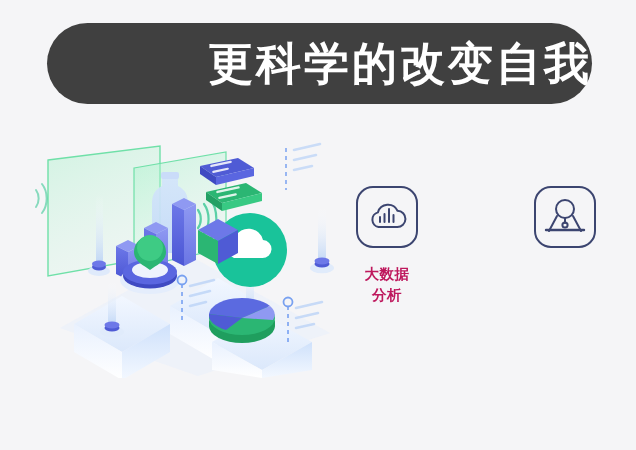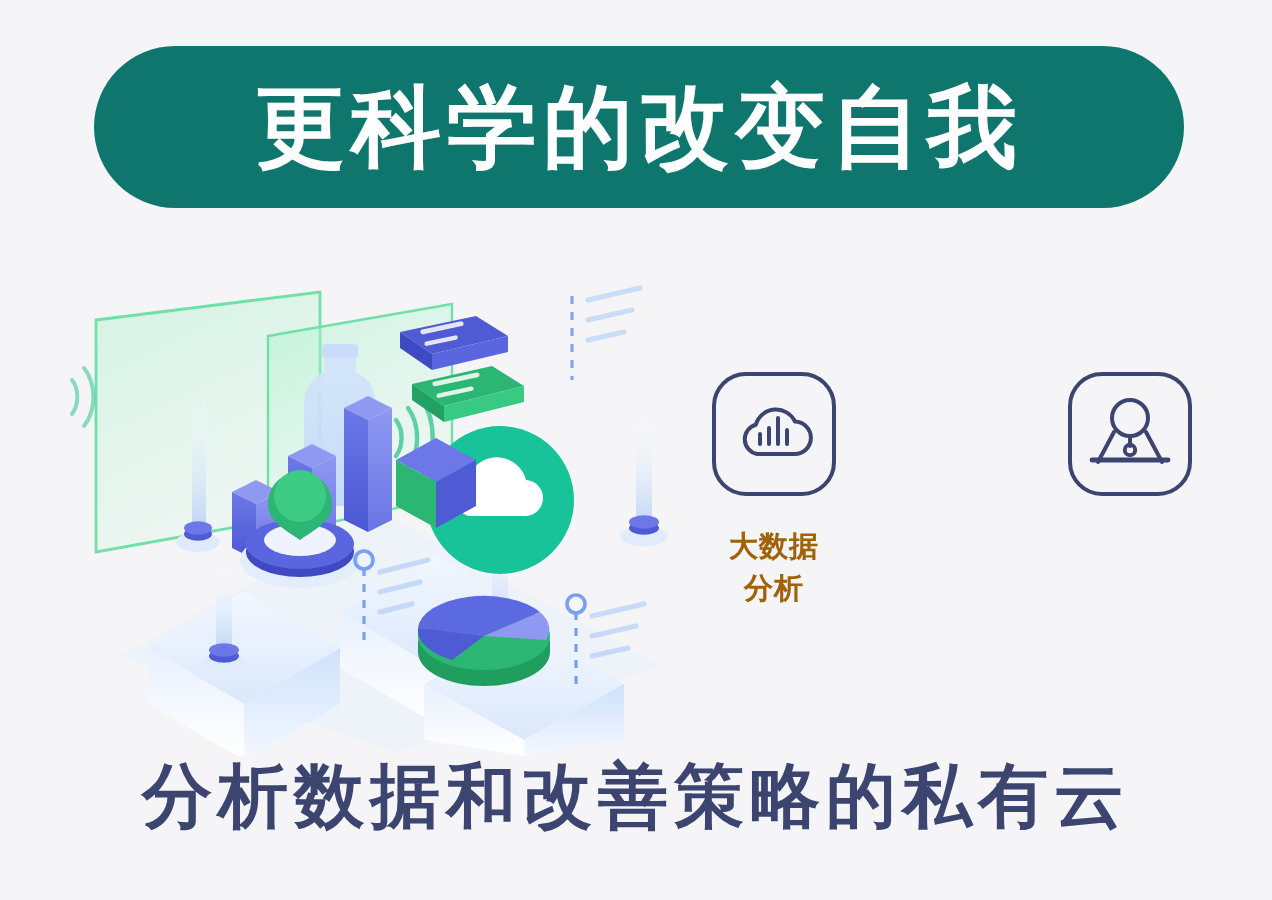--- a/index.html
+++ b/index.html
@@ -7,22 +7,22 @@
     width:636px;height:450px;overflow:hidden;
     background:#f5f5f7;
     font-family:"Liberation Sans","DejaVu Sans",sans-serif;
     position:relative;
   }
   .stage{position:absolute;inset:0;}
 
   
   .title-banner{
     position:absolute;left:47px;top:23px;width:545px;height:81px;
-    background:#0f766e;border-radius:41px;
-    display:flex;align-items:center;justify-content:center;
+    background:#404040;border-radius:41px;
+    display:flex;align-items:center;justify-content:flex-end;
   }
   .title-banner .txt{
     color:#ffffff;font-size:45px;font-weight:bold;letter-spacing:3px;
     line-height:1;white-space:nowrap;
   }
 
   
   .illus{position:absolute;left:30px;top:128px;width:330px;height:250px;}
   .illus svg{display:block;width:330px;height:250px;}
 
@@ -32,21 +32,21 @@
     display:flex;justify-content:space-between;align-items:flex-start;
   }
   .feature{width:78px;display:flex;flex-direction:column;align-items:center;}
   .ficon{
     width:62px;height:62px;border:2px solid #3c4570;border-radius:17px;
     background:transparent;display:flex;align-items:center;justify-content:center;
     box-sizing:border-box;
   }
   .ficon svg{display:block;}
   .flabel{
-    margin-top:16px;color:#a16207;font-size:14.5px;font-weight:bold;
+    margin-top:16px;color:#be185d;font-size:14.5px;font-weight:bold;
     line-height:1.45;text-align:center;letter-spacing:.5px;white-space:pre-line;
   }
 
   
   .tagline{
     position:absolute;left:0;right:0;top:381px;text-align:center;
     color:#3c4570;font-size:35px;font-weight:bold;letter-spacing:3px;
     line-height:1;white-space:nowrap;
   }
 </style>
@@ -291,15 +291,14 @@
           <circle cx="21" cy="28" r="2.6" fill="none" stroke="#3c4570" stroke-width="2"></circle>
           <path d="M13 19 L5 34" stroke="#3c4570" stroke-width="2" stroke-linecap="round"></path>
           <path d="M29 19 L37 34" stroke="#3c4570" stroke-width="2" stroke-linecap="round"></path>
           <line x1="2" y1="33" x2="40" y2="33" stroke="#3c4570" stroke-width="2.4" stroke-linecap="round"></line>
         </svg>
       </div>
     </div>
 
   </div>
 
-  <div class="tagline">分析数据和改善策略的私有云</div>
 
 </div>
 
 </body></html>

